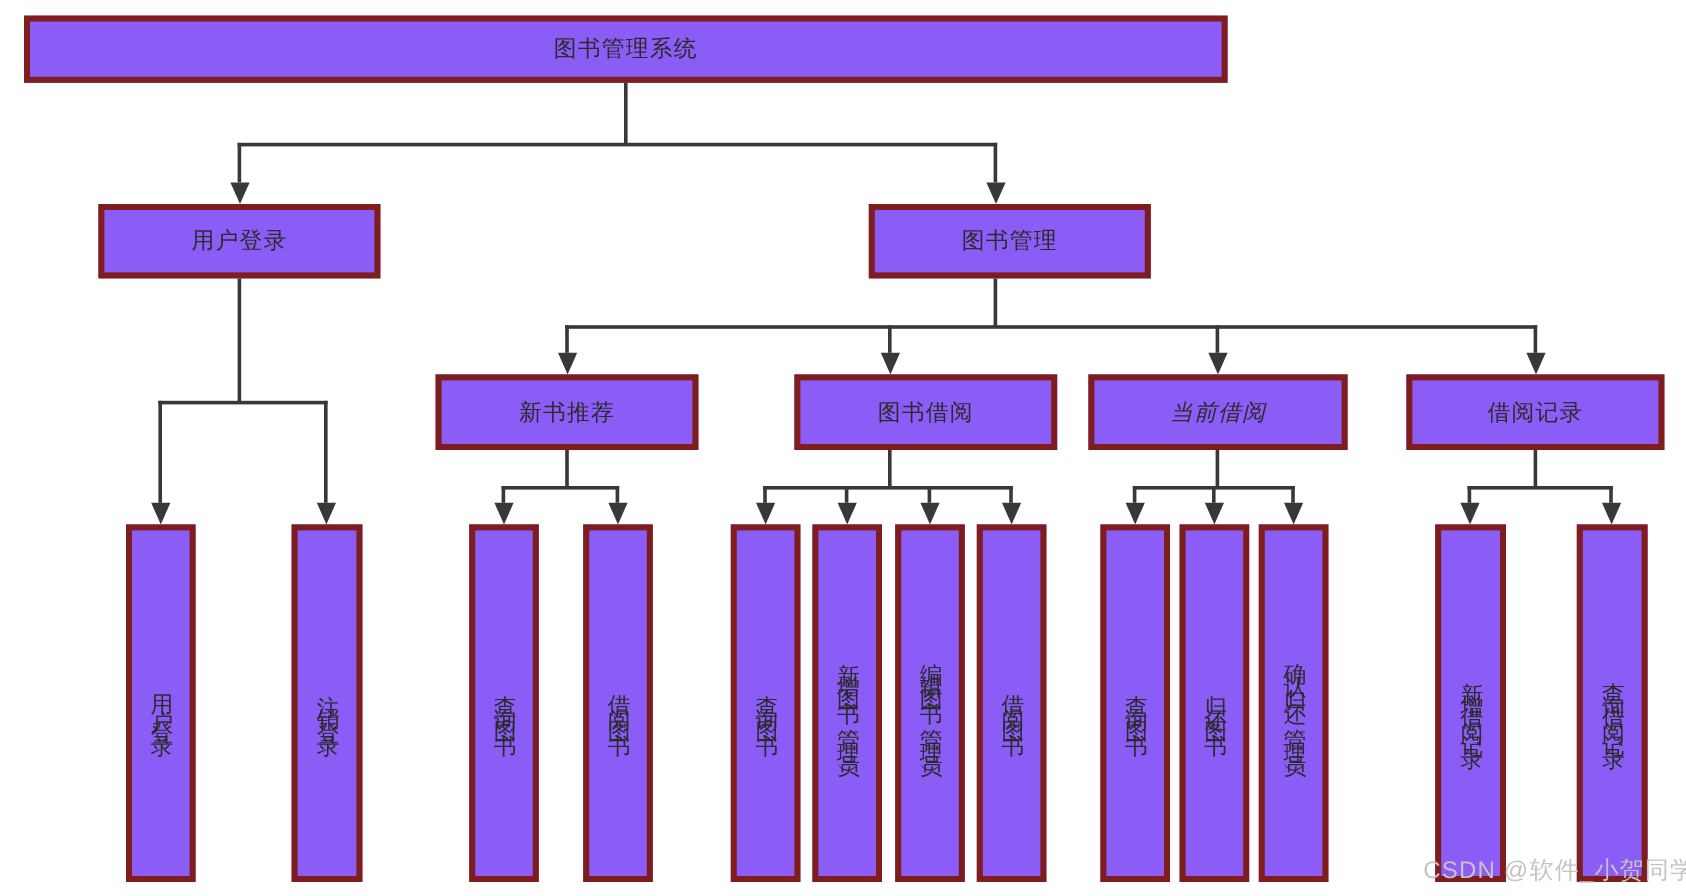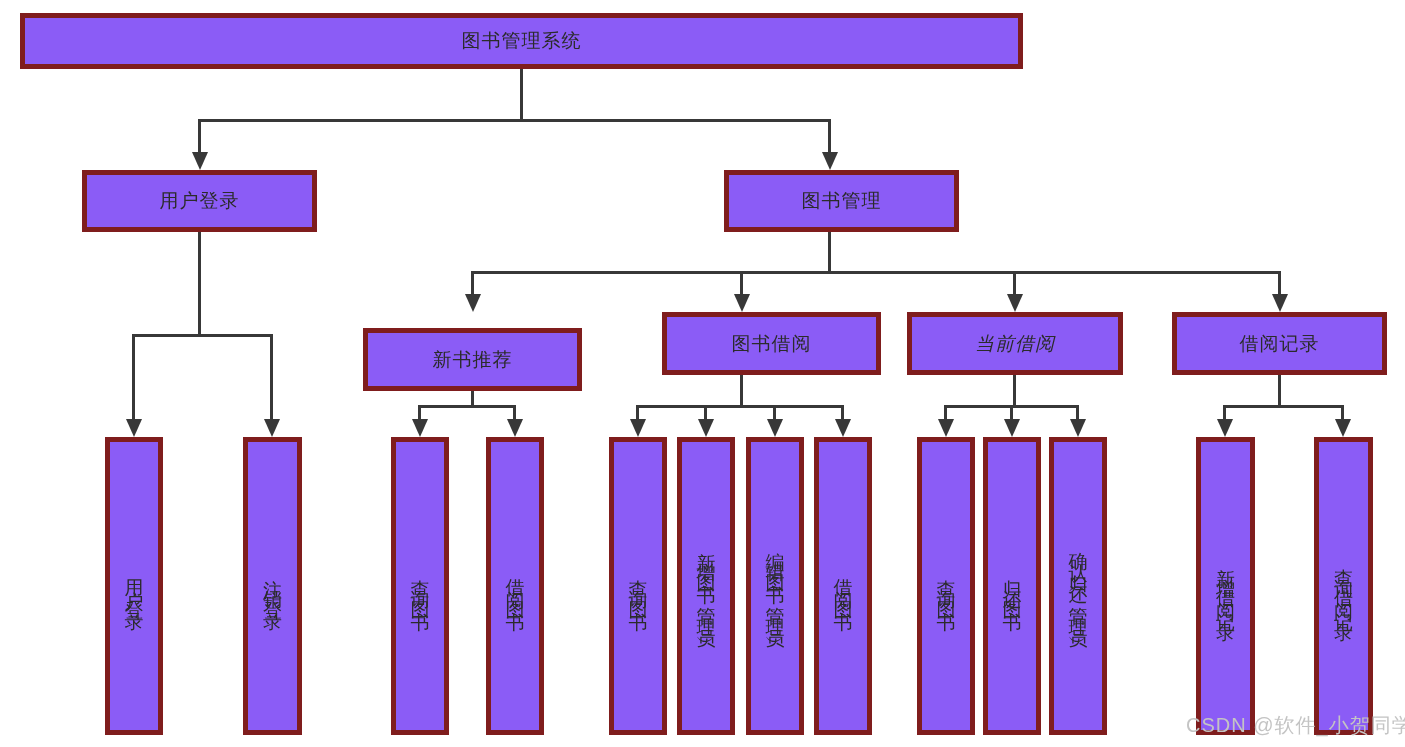--- a/index.html
+++ b/index.html
@@ -79,21 +79,21 @@
   <div class="arrow" style="left:132px;top:334px;height:85px;"></div>
   <div class="arrow" style="left:270px;top:334px;height:85px;"></div>
 
   <div class="vline" style="left:828px;top:232px;height:40px;"></div>
   <div class="hline" style="left:471px;top:271px;width:810px;"></div>
   <div class="arrow" style="left:471px;top:271px;height:23px;"></div>
   <div class="arrow" style="left:740px;top:271px;height:23px;"></div>
   <div class="arrow" style="left:1013px;top:271px;height:23px;"></div>
   <div class="arrow" style="left:1278px;top:271px;height:23px;"></div>
 
-  <div class="nbox" style="left:363px;top:328px;width:219px;height:63px;">
+  <div class="nbox" style="left:363px;top:312px;width:219px;height:63px;">
     <span>新书推荐</span>
   </div>
   <div class="nbox" style="left:662px;top:312px;width:219px;height:63px;">
     <span>图书借阅</span>
   </div>
   <div class="nbox" style="left:907px;top:312px;width:216px;height:63px;font-style:italic;">
     <span>当前借阅</span>
   </div>
   <div class="nbox" style="left:1172px;top:312px;width:215px;height:63px;">
     <span>借阅记录</span>

